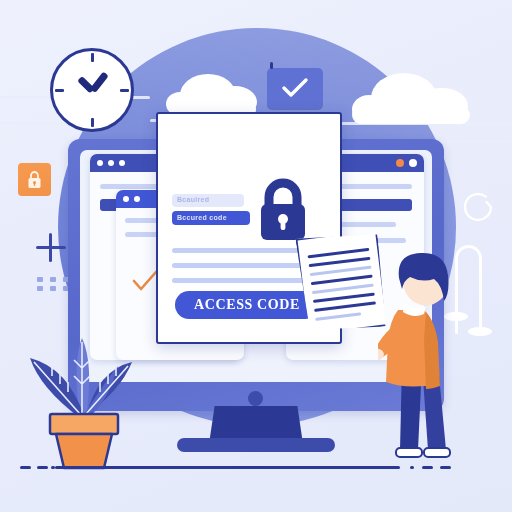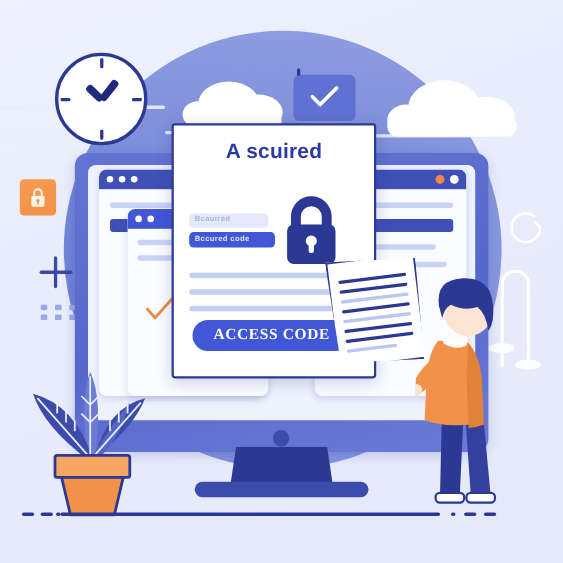--- a/index.html
+++ b/index.html
@@ -229,21 +229,20 @@
   <svg class="orangecheck" viewBox="0 0 28 24">
     <path d="M3 12 L10 20 L25 3" fill="none" stroke="#e98a42" stroke-width="2.6" stroke-linecap="round" stroke-linejoin="round"></path>
   </svg>
 
   <div class="mon-dot"></div>
   <div class="mon-neck"></div>
   <div class="mon-base"></div>
 
   <div class="card">
     <div class="card-title">
-      <span class="l1">A scuired</span>
     </div>
   </div>
 
   <svg class="padlock" viewBox="0 0 60 66">
     <path d="M16 28 V19 a14 14 0 0 1 28 0 V28" fill="none" stroke="#2b3894" stroke-width="9"></path>
     <rect x="8" y="26" width="44" height="36" rx="6" fill="#2b3894"></rect>
     <circle cx="30" cy="41" r="5" fill="#ffffff"></circle>
     <rect x="27.6" y="41" width="4.8" height="11" rx="2" fill="#ffffff"></rect>
   </svg>
 

